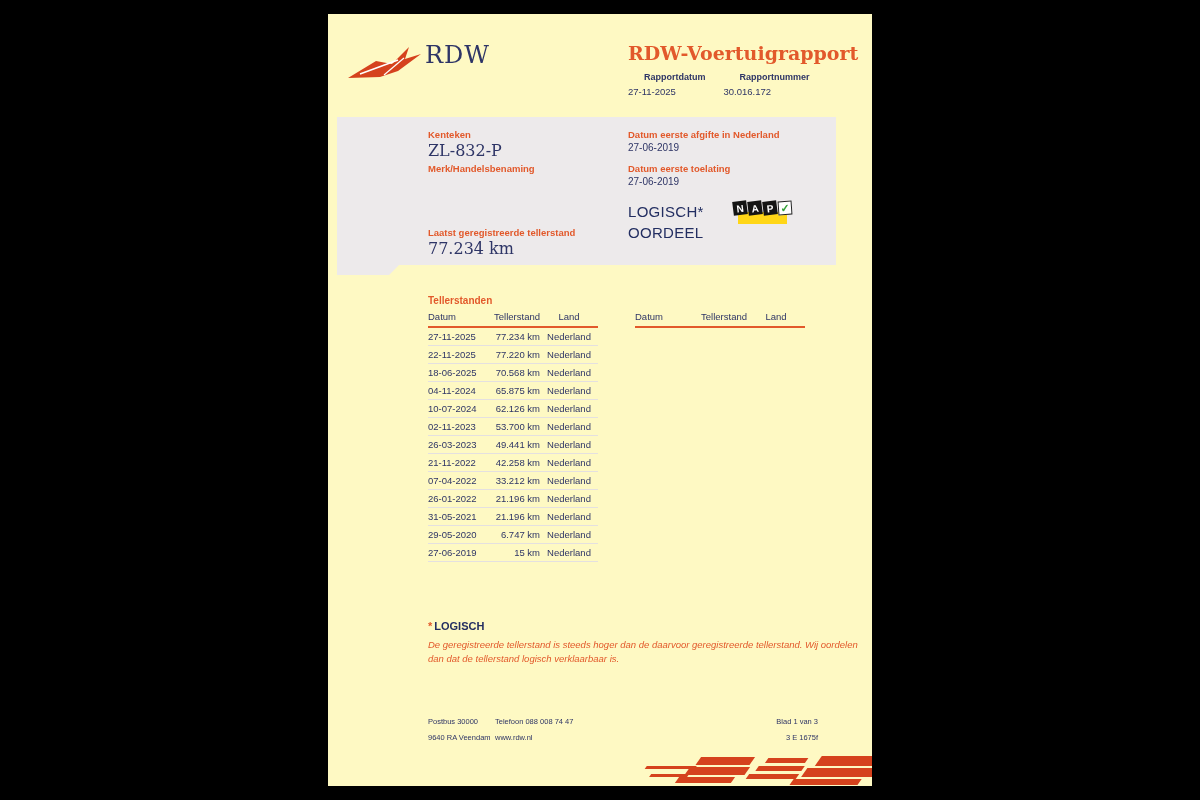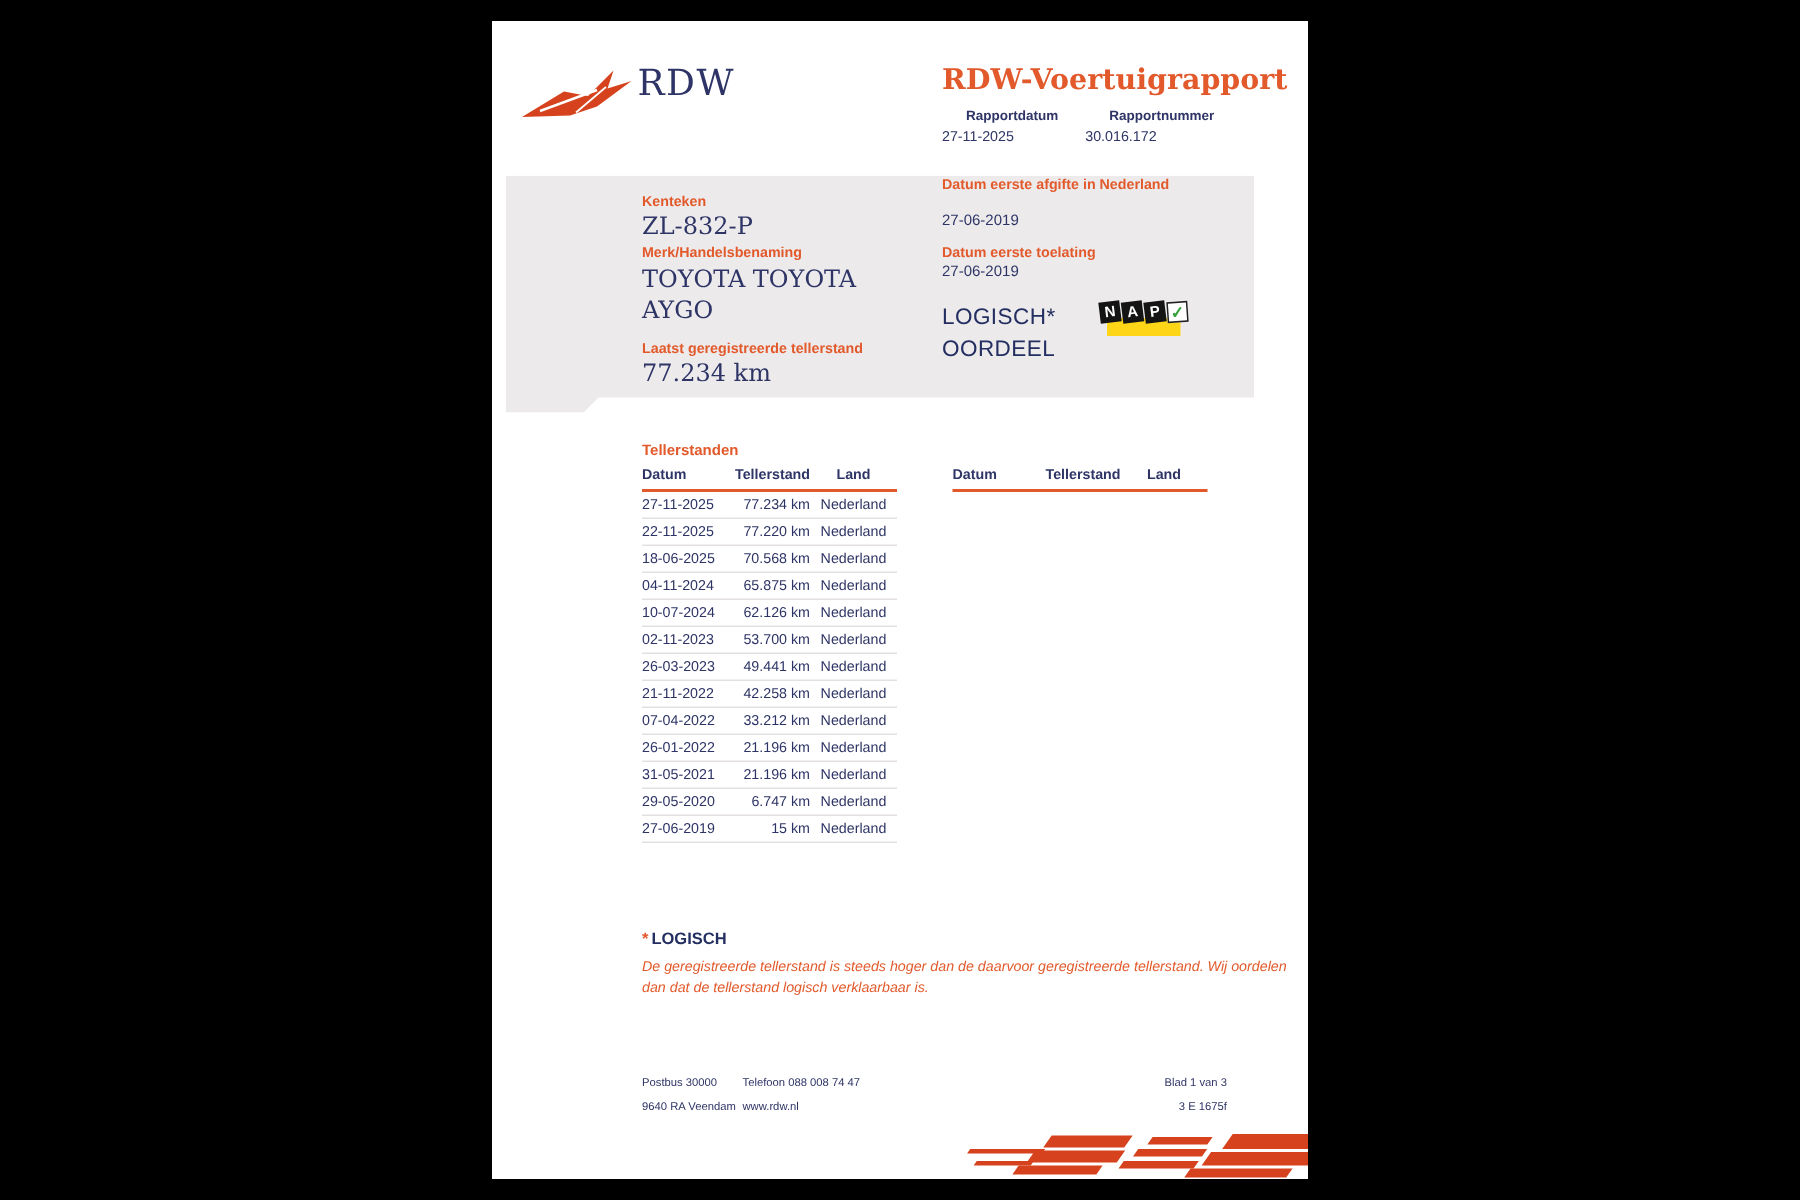--- a/index.html
+++ b/index.html
@@ -2,21 +2,21 @@
 <html><head>
 <meta charset="utf-8">
 <style>
   html,body{margin:0;padding:0;}
   body{
     width:1200px;height:800px;background:#000;position:relative;overflow:hidden;
     font-family:"Liberation Sans", sans-serif;
   }
   .page{
     position:absolute;left:328px;top:14px;width:544px;height:772px;
-    background:#ffffff;overflow:hidden;
+    background:#fef9c3;overflow:hidden;
   }
   
   .logo-icon{position:absolute;left:18px;top:24px;width:78px;height:44px;}
   .brand-wordmark{
     position:absolute;left:97px;top:27px;
     font-family:"DejaVu Serif", serif;font-size:24px;color:#2e3566;letter-spacing:1px;
   }
   .doc-title{
     position:absolute;left:300px;top:28px;
     font-family:"DejaVu Serif", serif;font-size:19px;color:#e2592b;font-weight:600;
@@ -50,21 +50,21 @@
   .nap-check{
     width:14px;height:14px;background:#fff;border:1px solid #222;box-sizing:border-box;
     color:#36a23a;font-size:11px;font-weight:bold;
     display:flex;align-items:center;justify-content:center;transform:rotate(-4deg);
   }
   
   .section-title{position:absolute;left:100px;top:281px;font-size:10px;font-weight:bold;color:#e2592b;}
   .otable{position:absolute;top:294px;width:170px;font-size:9.5px;color:#2e3566;}
   .otable.left{left:100px;}
   .otable.right{left:307px;}
-  .thead{display:flex;font-weight:bold;padding:3px 0 4px 0;border-bottom:2px solid #e2592b;}
+  .thead{display:flex;font-weight:normal;padding:3px 0 4px 0;border-bottom:2px solid #e2592b;}
   .trow{display:flex;padding:3px 0;border-bottom:1px solid #e4e0e0;}
   .tcell{display:block;}
   .c0{flex:0 0 62px;text-align:left;}
   .c1{flex:0 0 50px;text-align:right;}
   .c2{flex:1 1 auto;text-align:center;}
   
   .footnote{position:absolute;left:100px;top:606px;width:430px;}
   .footnote-h{font-size:11px;font-weight:bold;color:#232e61;}
   .footnote-h .star{color:#e2592b;margin-right:2px;font-size:11px;}
   .footnote-p{margin-top:6px;font-size:9.5px;line-height:14px;color:#e2592b;font-style:italic;}
@@ -100,26 +100,25 @@
       <span class="lbl">Rapportnummer</span>
       <span class="val">30.016.172</span>
     </div>
   </div>
 
   <div class="panel">
     <span class="olabel" style="left:91px;top:12px;">Kenteken</span>
     <span class="sval" style="left:91px;top:24px;">ZL-832-P</span>
 
     <span class="olabel" style="left:91px;top:46px;">Merk/Handelsbenaming</span>
-    <span class="sval merk" style="left:91px;top:58px;">TOYOTA TOYOTA AYGO</span>
 
     <span class="olabel" style="left:91px;top:110px;">Laatst geregistreerde tellerstand</span>
     <span class="sval" style="left:91px;top:122px;">77.234 km</span>
 
-    <span class="olabel" style="left:291px;top:1px;">Datum eerste afgifte in Nederland</span>
+    <span class="olabel" style="left:291px;top:12px;">Datum eerste afgifte in Nederland</span>
     <span class="nval" style="left:291px;top:25px;">27-06-2019</span>
 
     <span class="olabel" style="left:291px;top:46px;">Datum eerste toelating</span>
     <span class="nval" style="left:291px;top:59px;">27-06-2019</span>
 
     <div class="oordeel">
       <span>LOGISCH*</span><br>
       <span>OORDEEL</span>
     </div>
 

